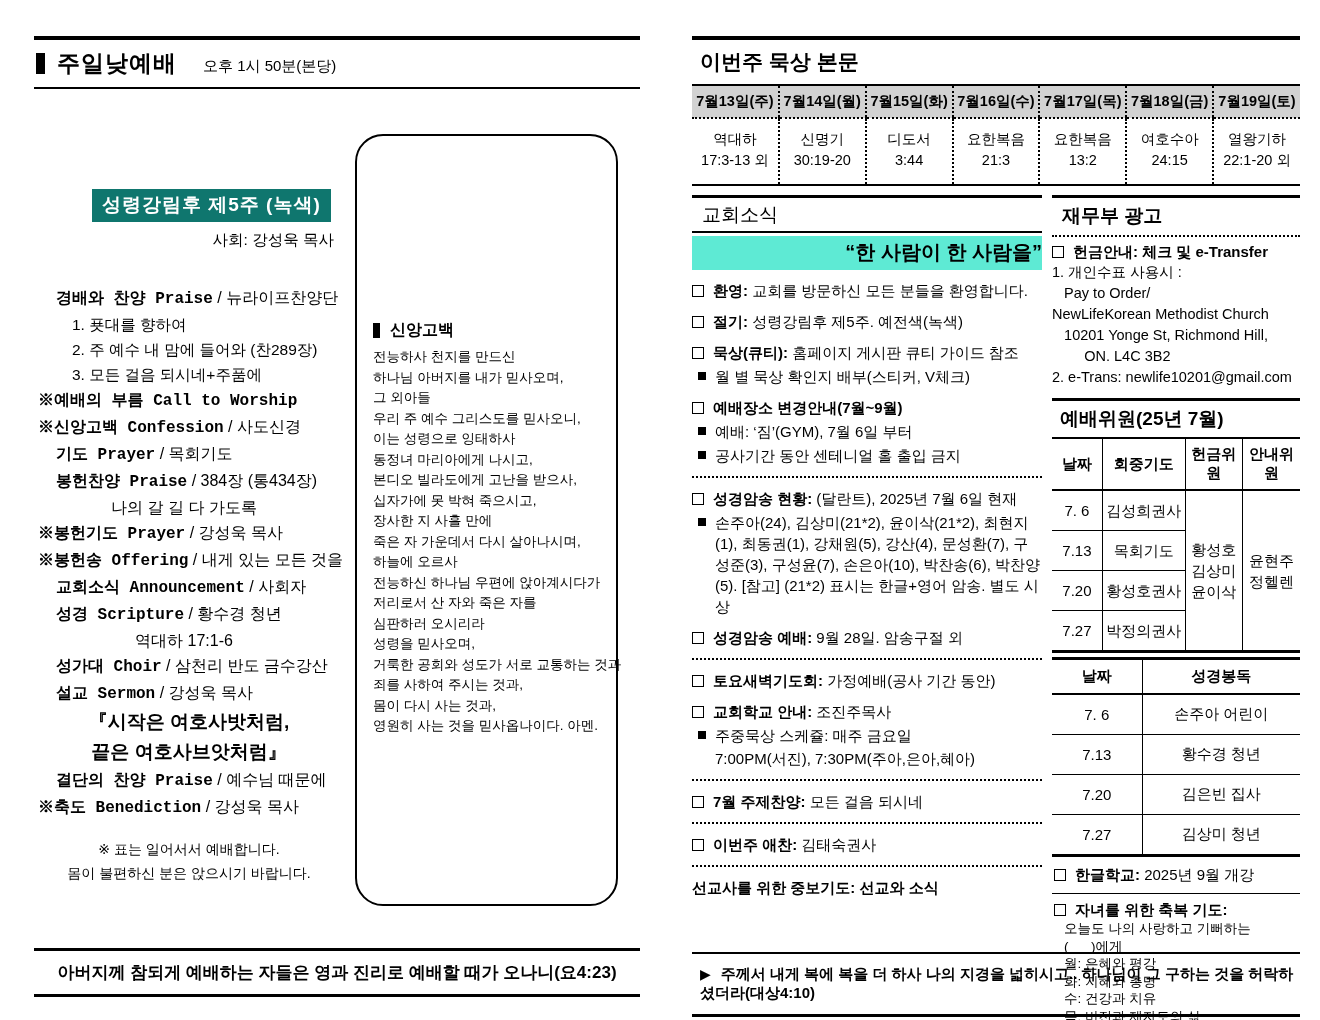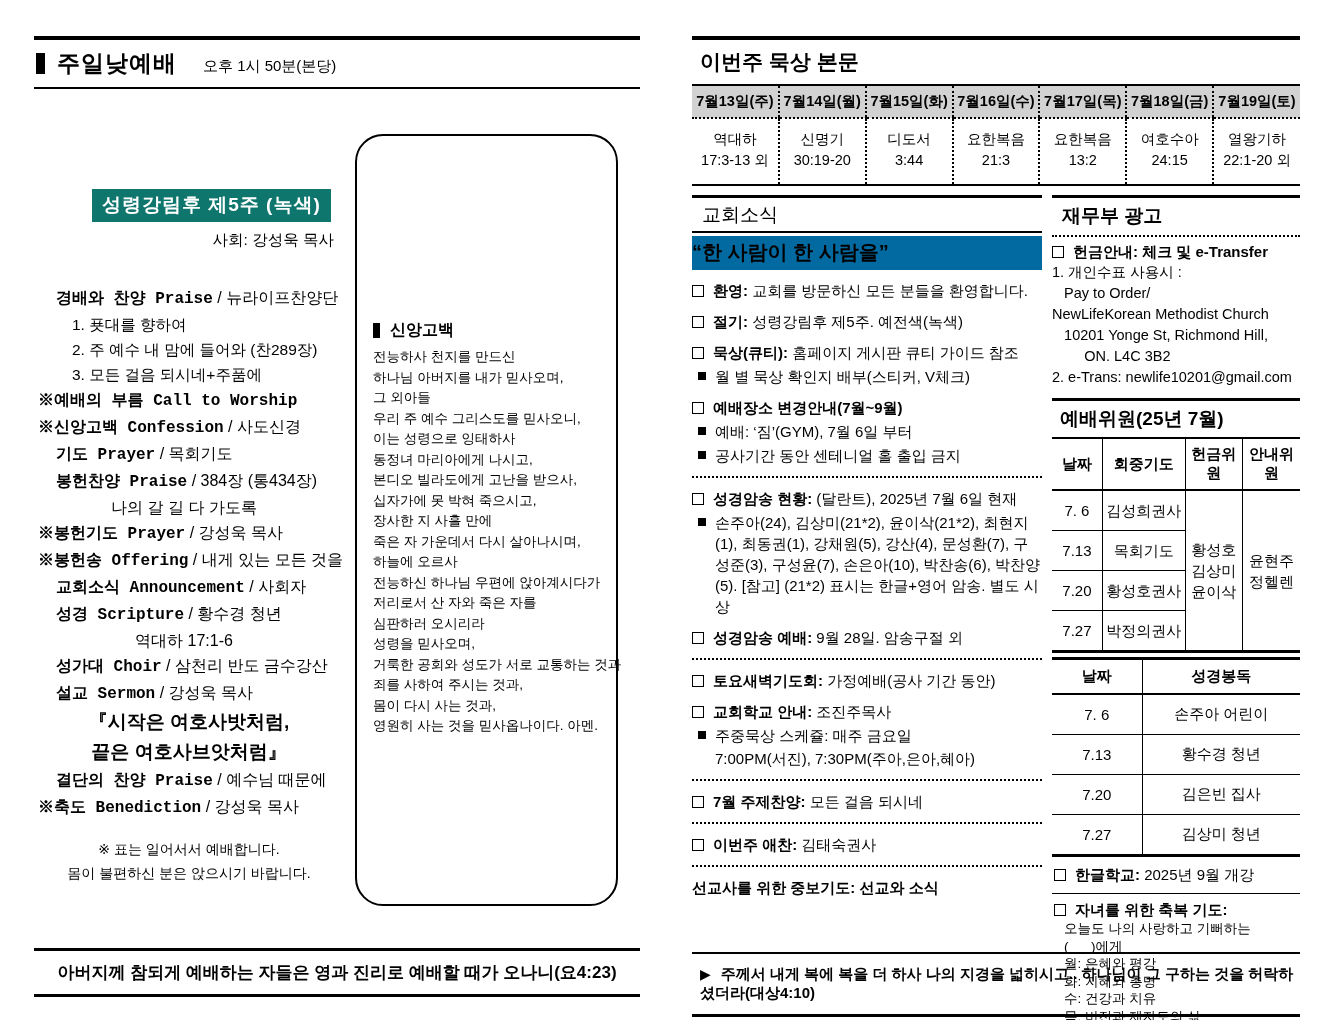--- a/index.html
+++ b/index.html
@@ -51,21 +51,21 @@
     border-bottom:2px dotted #000; }
   .dtable th + th, .dtable td + td { border-left:2px dotted #000; }
   .dtable td { font-size:14.5px; text-align:center; padding:10px 0 13px; line-height:21px; }
 
   .p2-cols { display:flex; gap:10px; margin-top:9px; align-items:flex-start; }
   .col-mid { width:350px; }
   .col-right { width:248px; }
 
   .news-header { border-top:3px solid #000; border-bottom:2px solid #000;
     font-size:19px; font-weight:normal; padding:4px 0 3px 10px; }
-  .news-banner { background:#0369a1; text-align:left; font-size:20px; font-weight:bold;
+  .news-banner { background:#5eead4; text-align:right; font-size:20px; font-weight:bold;
     padding:3px 0 4px; margin-top:3px; }
   .news-item { margin-top:10px; font-size:15px; line-height:21px; }
   .checkbox { display:inline-block; width:12px; height:12px; border:1.5px solid #000;
     margin-right:9px; vertical-align:-1px; background:#fff; }
   .item-label { font-weight:bold; }
   .bullet-row { display:flex; margin-top:3px; padding-left:4px; }
   .bullet { flex:none; width:8px; height:8px; background:#000; margin:6px 9px 0 2px; }
   .bullet-text { font-size:15px; line-height:21px; }
   .bullet-cont { padding-left:23px; font-size:15px; line-height:21px; margin-top:2px; }
   .dotted-div { border-top:2px dotted #000; margin-top:10px; }

